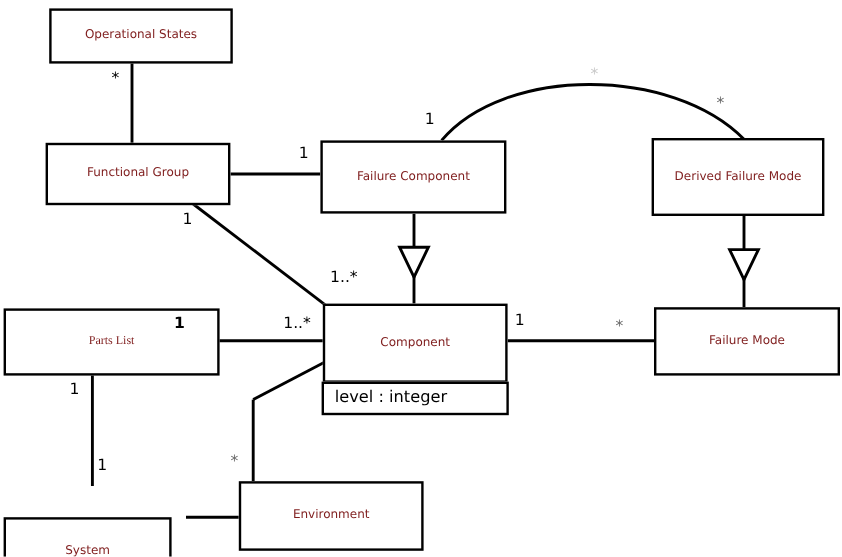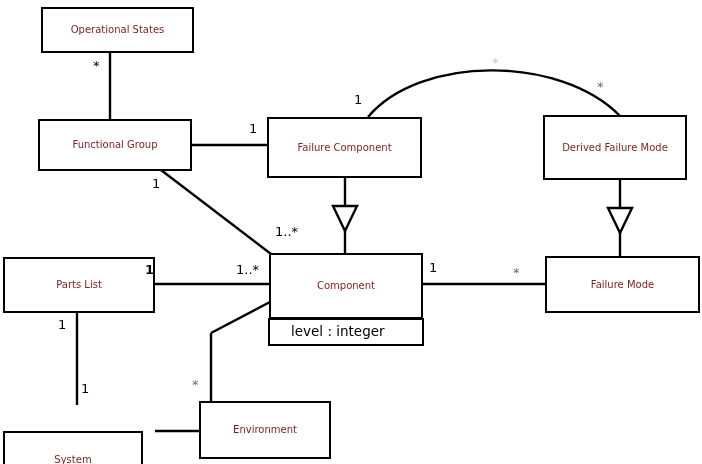--- a/index.html
+++ b/index.html
@@ -35,21 +35,21 @@
     justify-content: center;
     z-index: 3;
   }
   .uml-attr-compartment {
     position: absolute;
     box-sizing: border-box;
     border: 2px solid #000000;
     background: #ffffff;
     display: flex;
     align-items: center;
-    padding-left: 21px;
+    padding-left: 9px;
     z-index: 3;
   }
   .uml-label {
     font-size: 10px;
     color: #7f1d1d;
     white-space: nowrap;
     line-height: 1;
   }
   .uml-attr-text {
     font-size: 13.5px;
@@ -115,41 +115,41 @@
   </div>
 
   <div class="uml-name-compartment" style="left:267px; top:117px; width:155px; height:61px;">
     <span class="uml-label">Failure Component</span>
   </div>
 
   <div class="uml-name-compartment" style="left:543px; top:115px; width:144px; height:65px;">
     <span class="uml-label">Derived Failure Mode</span>
   </div>
 
-  <div class="uml-name-compartment" style="left:3px; top:257px; width:152px; height:56px;">
+  <div class="uml-name-compartment" style="left:3px; top:257px; width:180px; height:56px;font-family:Liberation Serif, serif;">
     <span class="uml-label">Parts List</span>
   </div>
 
   <div class="uml-name-compartment" style="left:269px; top:253px; width:154px; height:66px;">
     <span class="uml-label">Component</span>
   </div>
 
   <div class="uml-attr-compartment" style="left:268px; top:318px; width:156px; height:28px;">
     <span class="uml-attr-text">level : integer</span>
   </div>
 
   <div class="uml-name-compartment" style="left:545px; top:256px; width:155px; height:57px;">
     <span class="uml-label">Failure Mode</span>
   </div>
 
   <div class="uml-name-compartment" style="left:3px; top:400px; width:140px; height:58px;margin-top:31px;">
     <span class="uml-label">System</span>
   </div>
 
-  <div class="uml-name-compartment" style="left:199px; top:401px; width:132px; height:58px;">
+  <div class="uml-name-compartment" style="left:199px; top:401px; width:154px; height:58px;">
     <span class="uml-label">Environment</span>
   </div>
 
   <span class="multiplicity" style="left:93px; top:59px;">*</span>
 
   <span class="multiplicity" style="left:249px; top:122px;">1</span>
 
   <span class="multiplicity" style="left:152px; top:177px;">1</span>
 
   <span class="multiplicity" style="left:275px; top:225px;">1..*</span>

